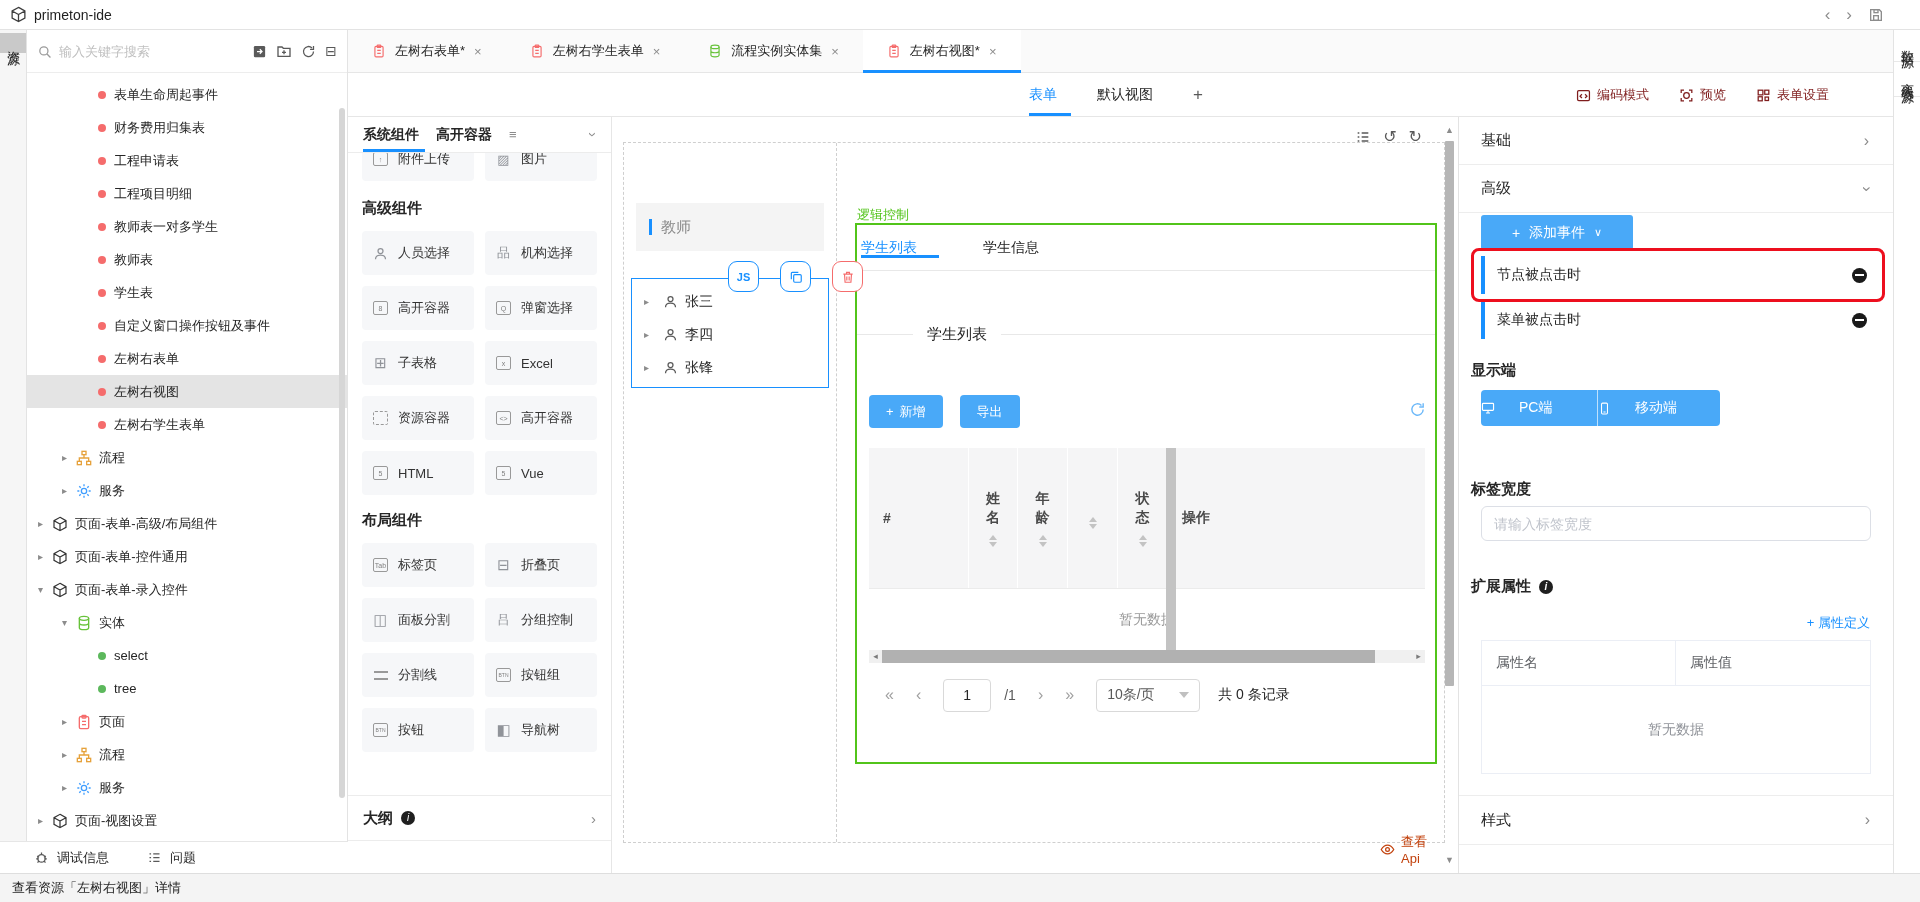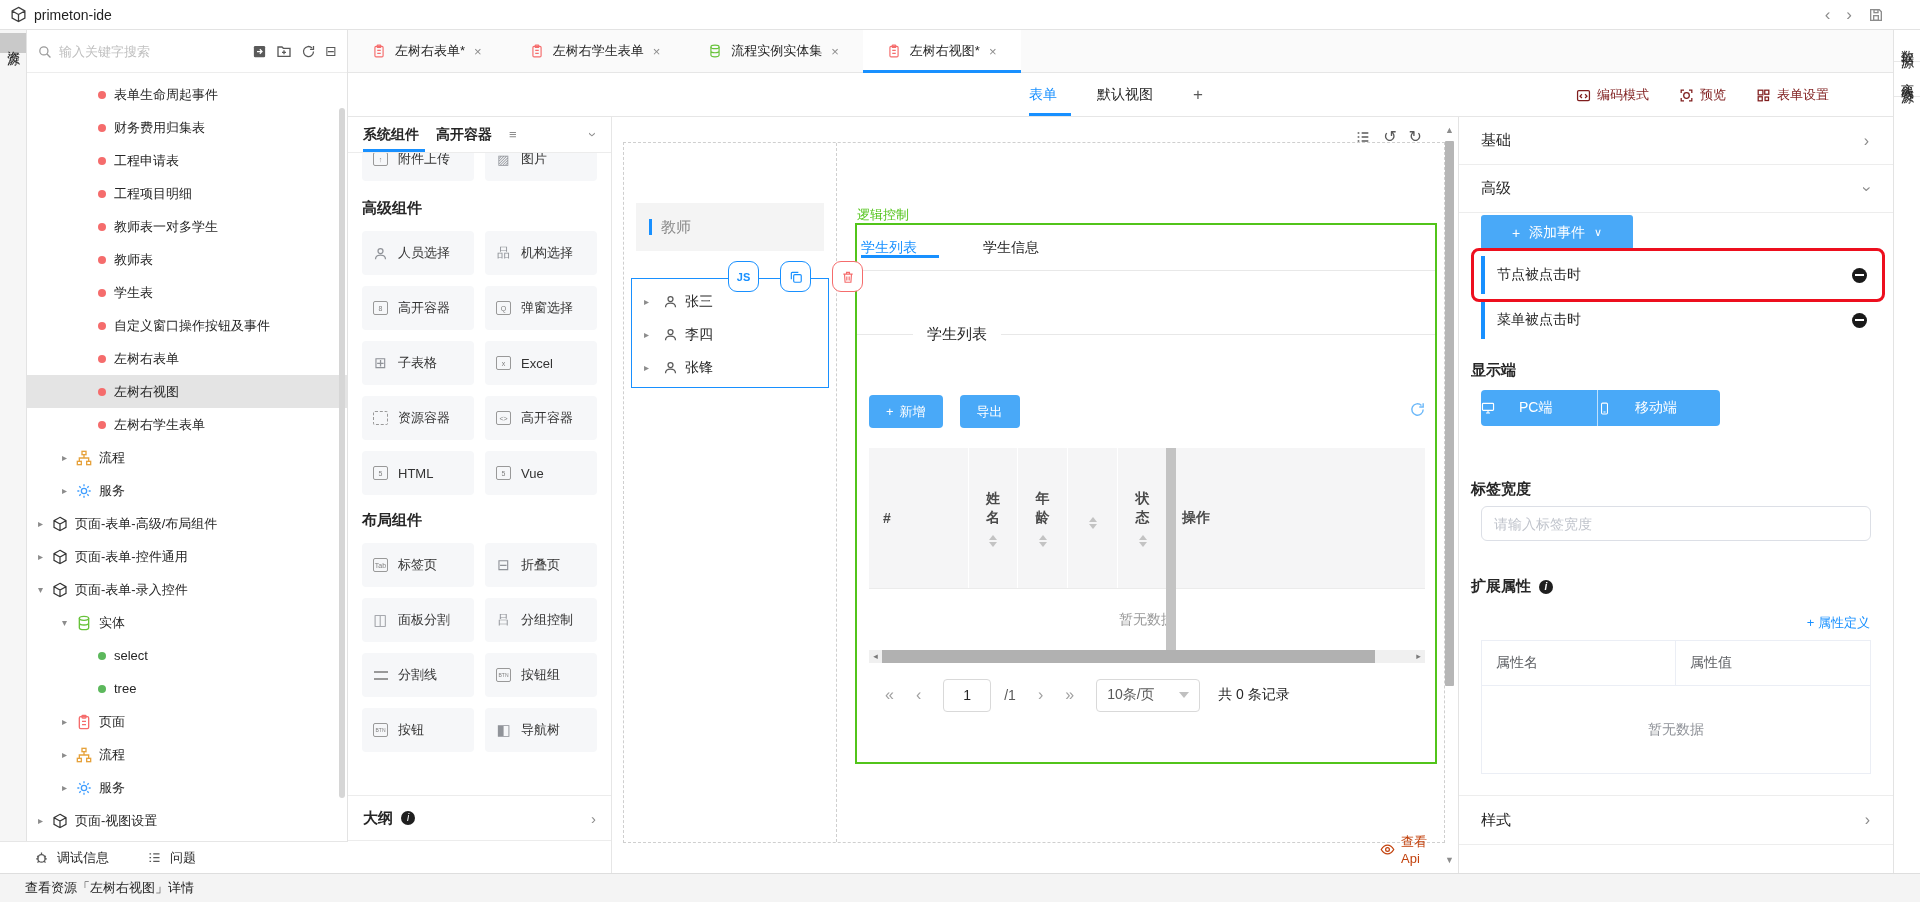--- a/index.html
+++ b/index.html
@@ -149,21 +149,21 @@
 .pt-header{display:flex;height:45px;border-bottom:1px solid #ebeef5}
 .pt-hcell{width:50%;display:flex;align-items:center;padding-left:14px;font-size:14px;color:#606266}
 .pt-hcell.first{border-right:1px solid #ebeef5}
 .pt-body{height:87px;display:flex;align-items:center;justify-content:center;color:#909399;font-size:14px}
 .style-row{position:absolute;left:0;top:678px;width:435px;height:50px;border-top:1px solid #ededed;border-bottom:1px solid #ededed;display:flex;align-items:center;padding:0 24px 0 22px;font-size:15px;color:#262626}
 .style-row .chev{margin-left:auto;color:#8c8c8c;font-size:16px}
 
 #bottom-left{left:0;top:841px;width:348px;height:32px;border-top:1px solid #e6e6e6;background:#fff;display:flex;align-items:center;padding-left:34px;gap:38px}
 #bottom-left .bi{display:flex;align-items:center;gap:8px;font-size:13px;color:#262626}
 #bottom-left .bi svg{color:#595959}
-#status-bar{left:0;top:873px;width:1920px;height:29px;background:#f4f4f4;border-top:1px solid #dedede;display:flex;align-items:center;padding-left:25px;font-size:13px;color:#262626}
+#status-bar{left:0;top:873px;width:1920px;height:29px;background:#f4f4f4;border-top:1px solid #dedede;display:flex;align-items:center;padding-left:12px;font-size:13px;color:#262626}
 </style>
 </head>
 <body>
 
 <svg width="0" height="0" style="position:absolute" aria-hidden="true">
   <defs>
     <symbol id="i-cube" viewBox="0 0 24 24">
         <path d="M12 2l9 5v10l-9 5-9-5V7z M12 12l9-5 M12 12L3 7 M12 12v10" stroke="currentColor" stroke-width="1.8" fill="none"></path>
       </symbol>
     <symbol id="i-doc" viewBox="0 0 24 24">

